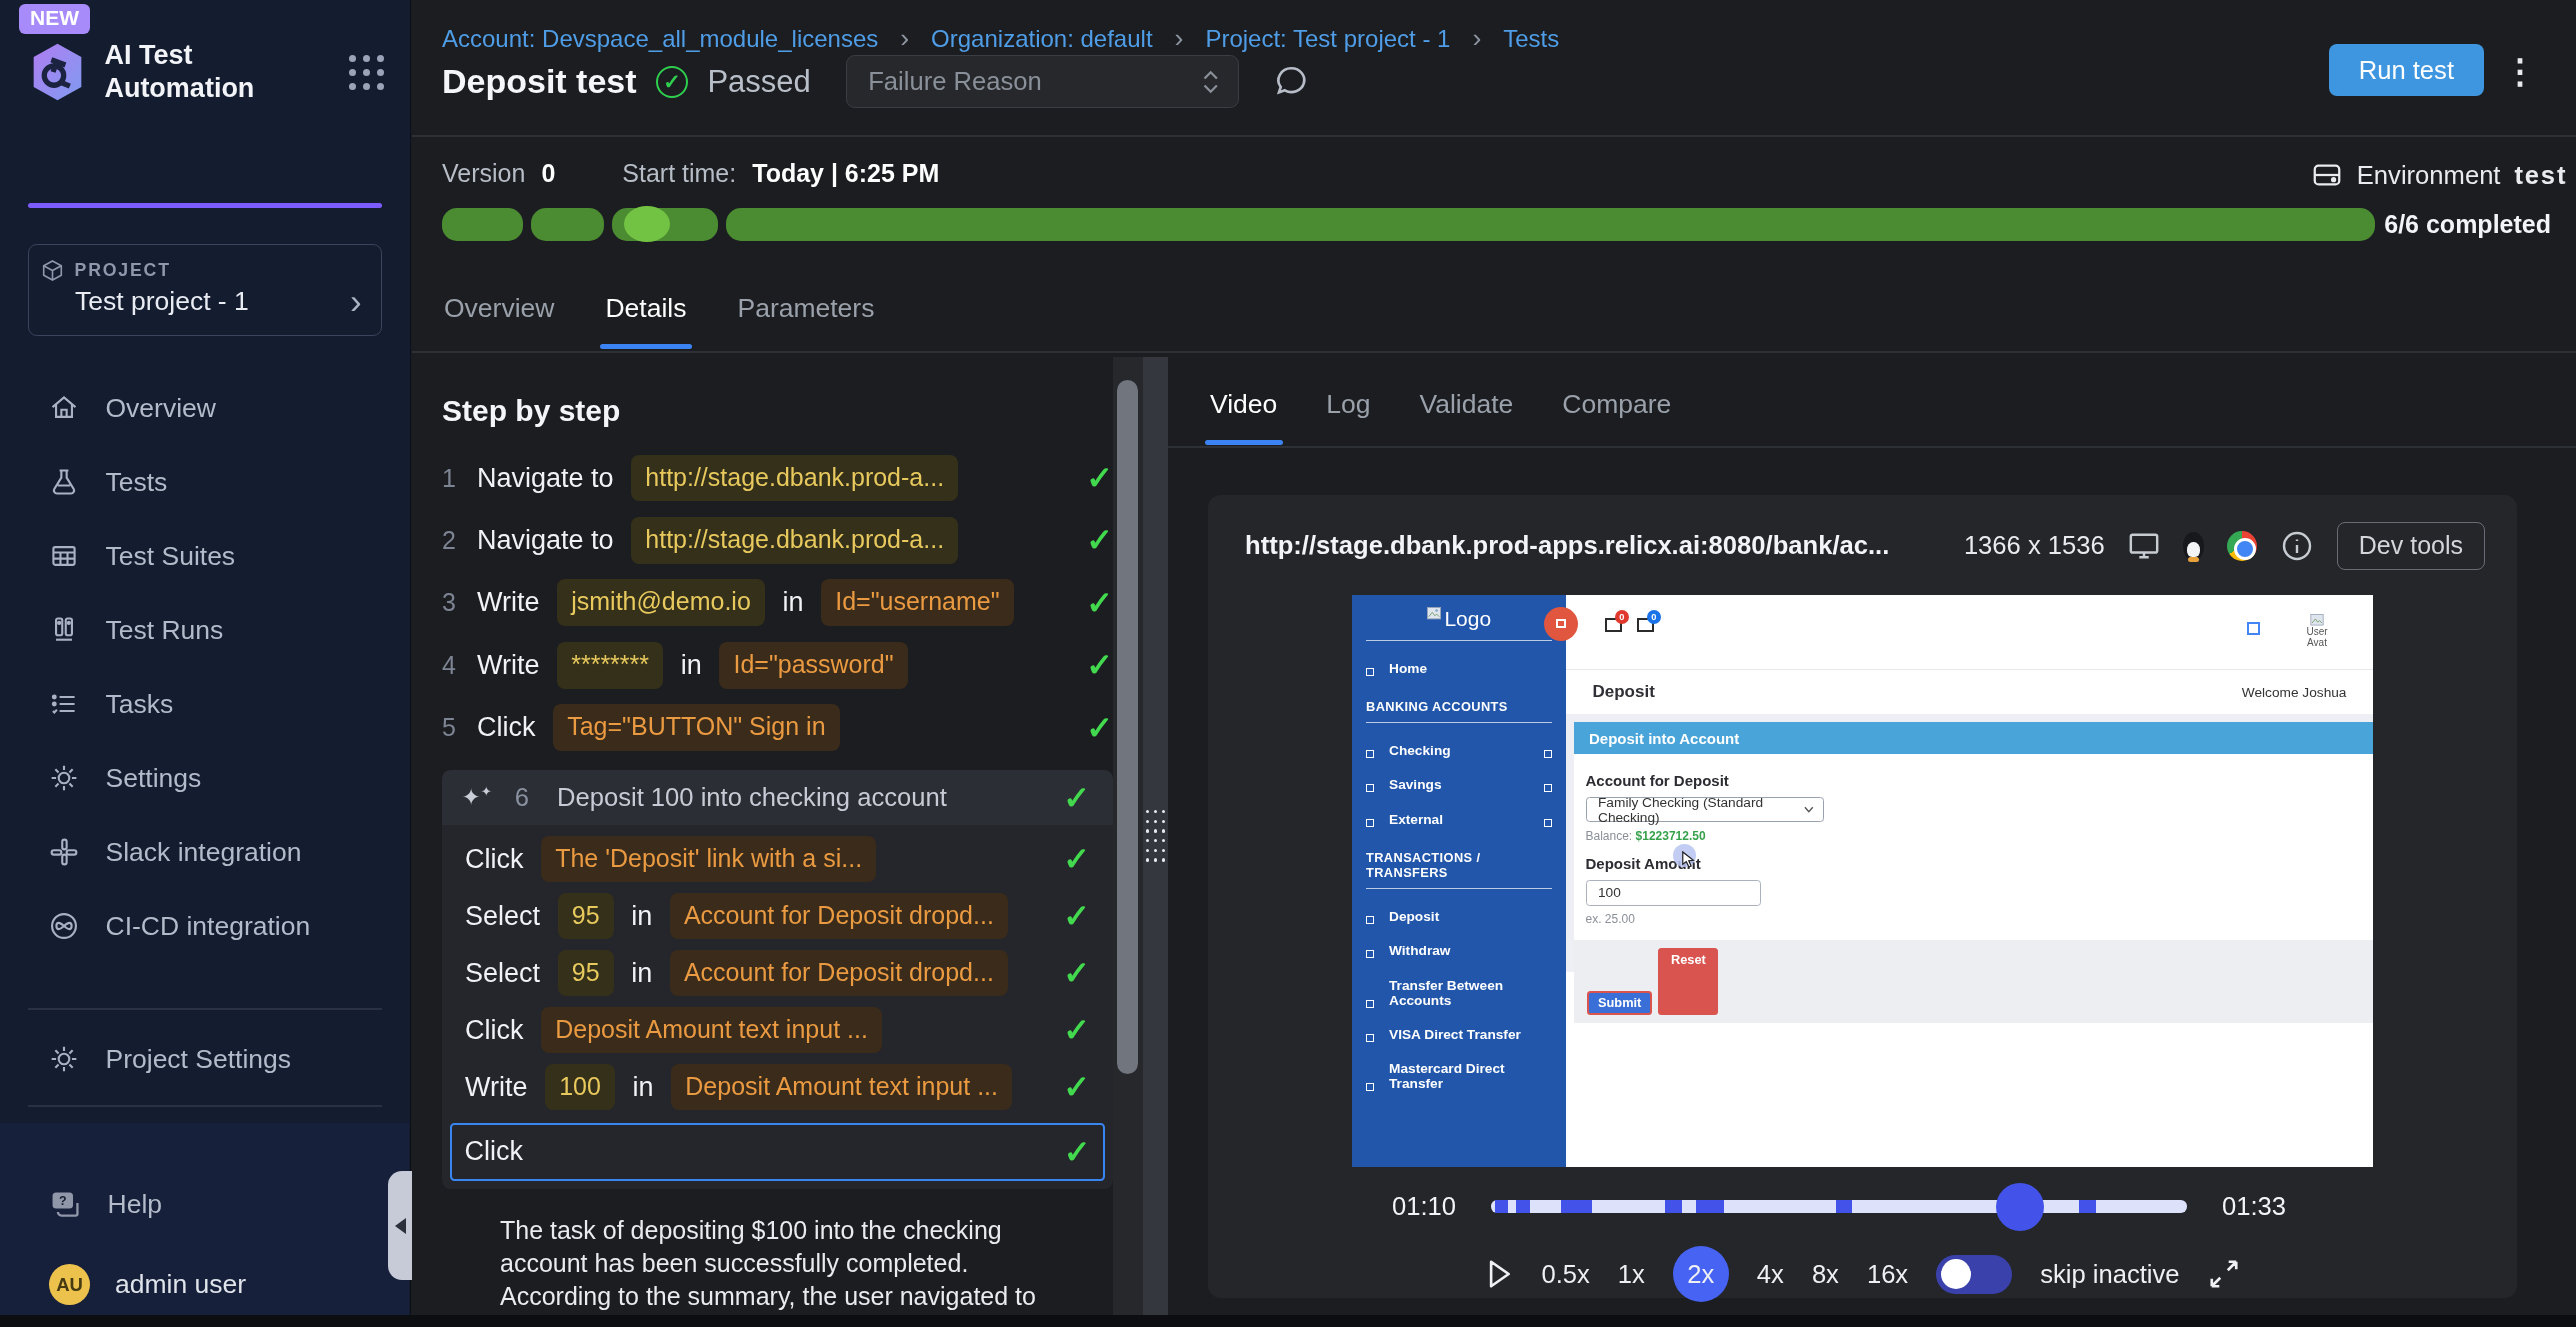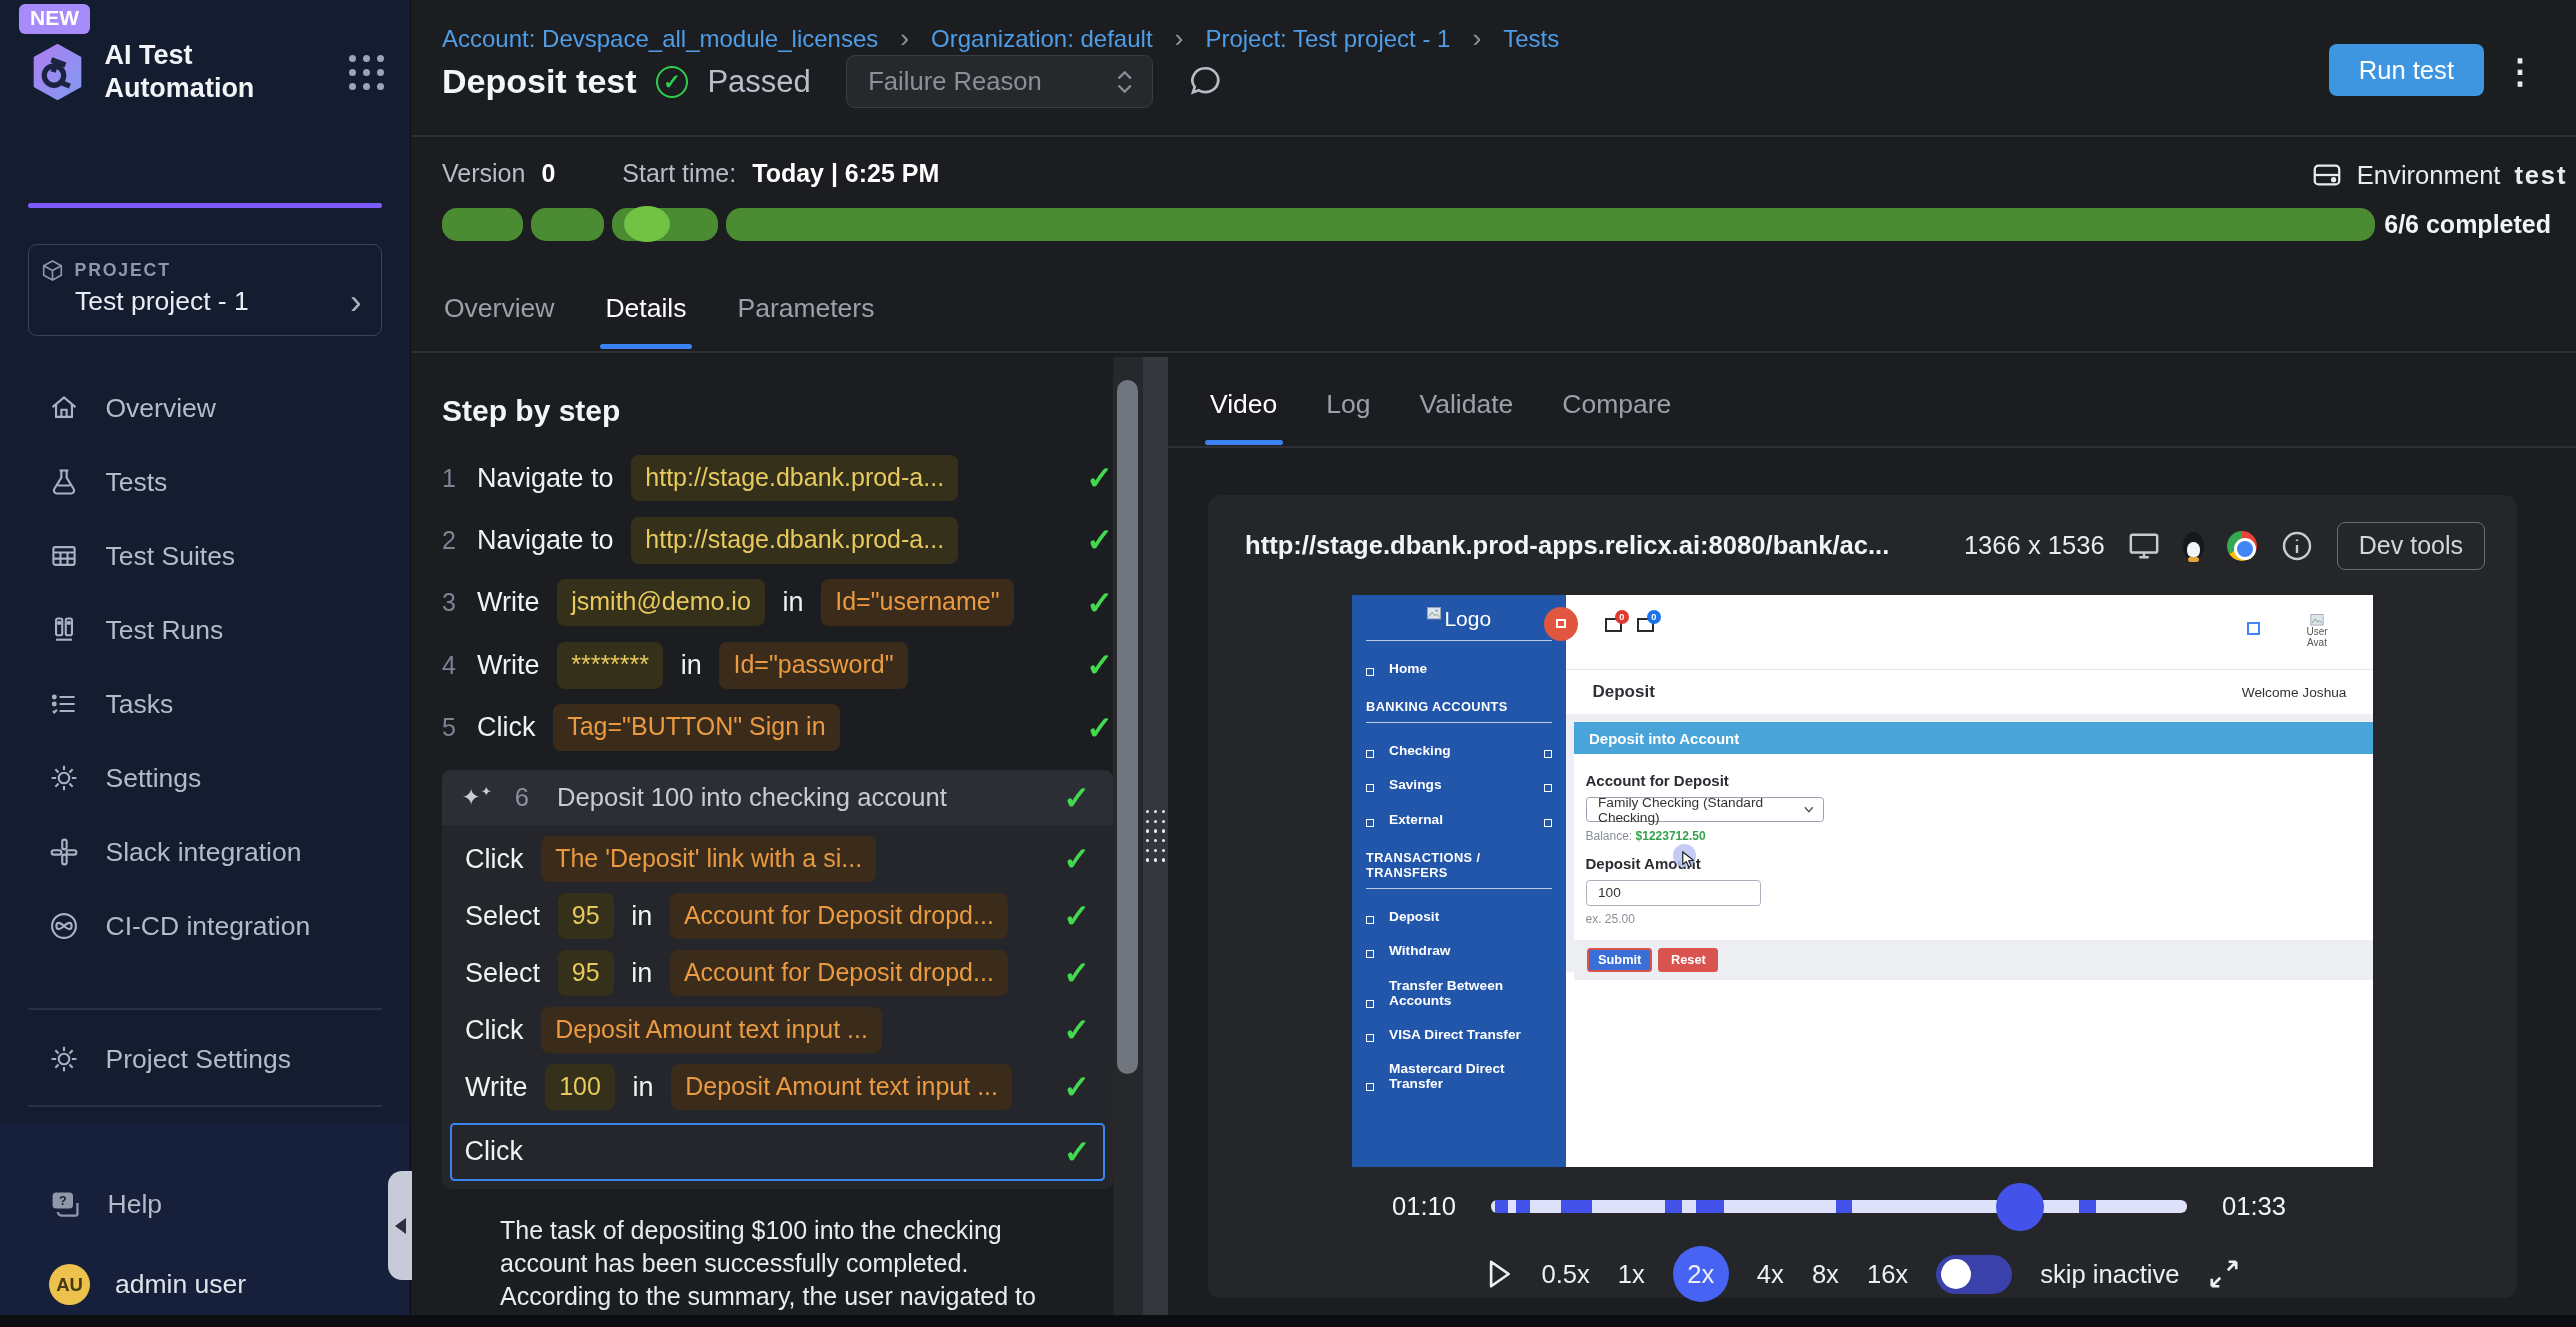--- a/index.html
+++ b/index.html
@@ -30,21 +30,21 @@
   .collapse-tab b { width:0; height:0; border-top:8.8px solid transparent; border-bottom:8.8px solid transparent; border-right:11.5px solid #2b303b; }
 
   
   .main { position:absolute; left:412px; top:0; right:0; bottom:0; }
   .crumbs { position:absolute; left:30px; top:23px; font-size:24px; color:#4f9de6; display:flex; gap:22px; align-items:center; }
   .crumb-sep { color:#8e95a1; font-size:26.5px; }
   .title-row { position:absolute; left:30px; top:55px; display:flex; align-items:center; gap:19.4px; }
   .test-title { color:#f4f6f9; font-size:34px; font-weight:bold; }
   .passed { color:#b9bfc9; font-size:31px; }
   .check-badge { width:32px; height:32px; border:2.6px solid #2fce4f; border-radius:50%; color:#2fce4f; font-size:21px; font-weight:bold; display:flex; align-items:center; justify-content:center; }
-  .failure-select { width:307px; height:53px; margin-left:16px; background:#26282c; border:1.8px solid #3a3d43; border-radius:8.8px; display:flex; align-items:center; padding:0 17.7px 0 21px; color:#8a9099; font-size:25.6px; }
+  .failure-select { width:393px; height:53px; margin-left:16px; background:#26282c; border:1.8px solid #3a3d43; border-radius:8.8px; display:flex; align-items:center; padding:0 17.7px 0 21px; color:#8a9099; font-size:25.6px; }
   .failure-select svg { margin-left:auto; }
   .run-btn { position:absolute; right:92px; top:44px; background:#3e96e0; color:#fff; font-size:25.6px; border-radius:8px; padding:11.5px 30px; }
   .kebab { position:absolute; right:39px; top:51px; color:#e8eaee; font-size:34px; font-weight:bold; }
   .hdr-div { position:absolute; left:0; right:0; top:135px; height:1.8px; background:#2d3035; }
   .meta-row { position:absolute; left:30px; top:159px; display:flex; align-items:center; gap:16px; font-size:25px; }
   .meta-lab { color:#b7bdc7; }
   .meta-val { color:#fff; font-weight:bold; }
   .env-row { position:absolute; right:8.8px; top:159px; display:flex; align-items:center; gap:14px; font-size:25.6px; color:#e9ebef; }
   .env-val { font-weight:bold; letter-spacing:1.8px; }
   .prog-row { position:absolute; left:30px; top:208px; right:25px; display:flex; align-items:center; }
@@ -127,21 +127,21 @@
   .bk-phead { height:32px; background:#49a4d9; color:#fff; font-weight:bold; font-size:15px; display:flex; align-items:center; padding-left:15px; }
   .bk-pbody { background:#fff; padding:17.7px 0 14px 11.5px; position:relative; }
   .bk-lab { font-size:15px; font-weight:bold; color:#2c2c33; }
   .bk-select { margin-top:8px; width:238px; height:25.6px; border:0.9px solid #9aa2b0; border-radius:3.5px; display:flex; align-items:center; font-size:13.7px; color:#333; padding:0 8.8px 0 11.5px; }
   .bk-select span { flex:1; }
   .bk-bal { margin-top:6.2px; font-size:12px; color:#8a8f98; }
   .bk-bal b { color:#36a14b; }
   .bk-input { margin-top:8px; width:175px; height:25.6px; border:0.9px solid #aab1bd; border-radius:3.5px; font-size:13.7px; color:#333; display:flex; align-items:center; padding-left:11.5px; }
   .bk-hint { margin-top:6.2px; font-size:12px; color:#8a8f98; }
   .bk-foot { background:#eceef2; padding:8px 0 8px 13.2px; display:flex; gap:6.2px; }
-  .bk-submit { background:#3a6fd8; border:2.2px solid #d9534f; color:#fff; font-weight:bold; font-size:12.8px; padding:2.6px 8.8px; border-radius:3.5px; }
+  .bk-submit { background:#3a6fd8; border:2.2px solid #d9534f; color:#fff; font-weight:bold; font-size:12.8px; padding:2.6px 8.8px; border-radius:3.5px;margin-top:43px; }
   .bk-reset { background:#d9534f; border:2.2px solid #d9534f; color:#fff; font-weight:bold; font-size:12.8px; padding:2.6px 10.6px; border-radius:3.5px; }
   .cursor-halo { position:absolute; left:87px; top:-10.6px; width:23px; height:23px; border-radius:50%; background:#b9c4f2; opacity:.85; }
   .cursor-arrow { position:absolute; left:95px; top:-3.5px; font-size:17.7px; color:#111; }
 
   
   .tl-row { display:flex; align-items:center; margin-top:25px; padding:0 231px 0 184px; }
   .tl-time { color:#f2f4f7; font-size:25.6px; }
   .tl-track { flex:1; height:12.4px; border-radius:6.2px; background:#dde1fa; margin:0 35px; position:relative; }
   .tl-mark { position:absolute; top:0; height:12.4px; background:#4353e9; }
   .tl-thumb { position:absolute; top:-17.7px; width:48px; height:48px; border-radius:50%; background:#4353e9; }

